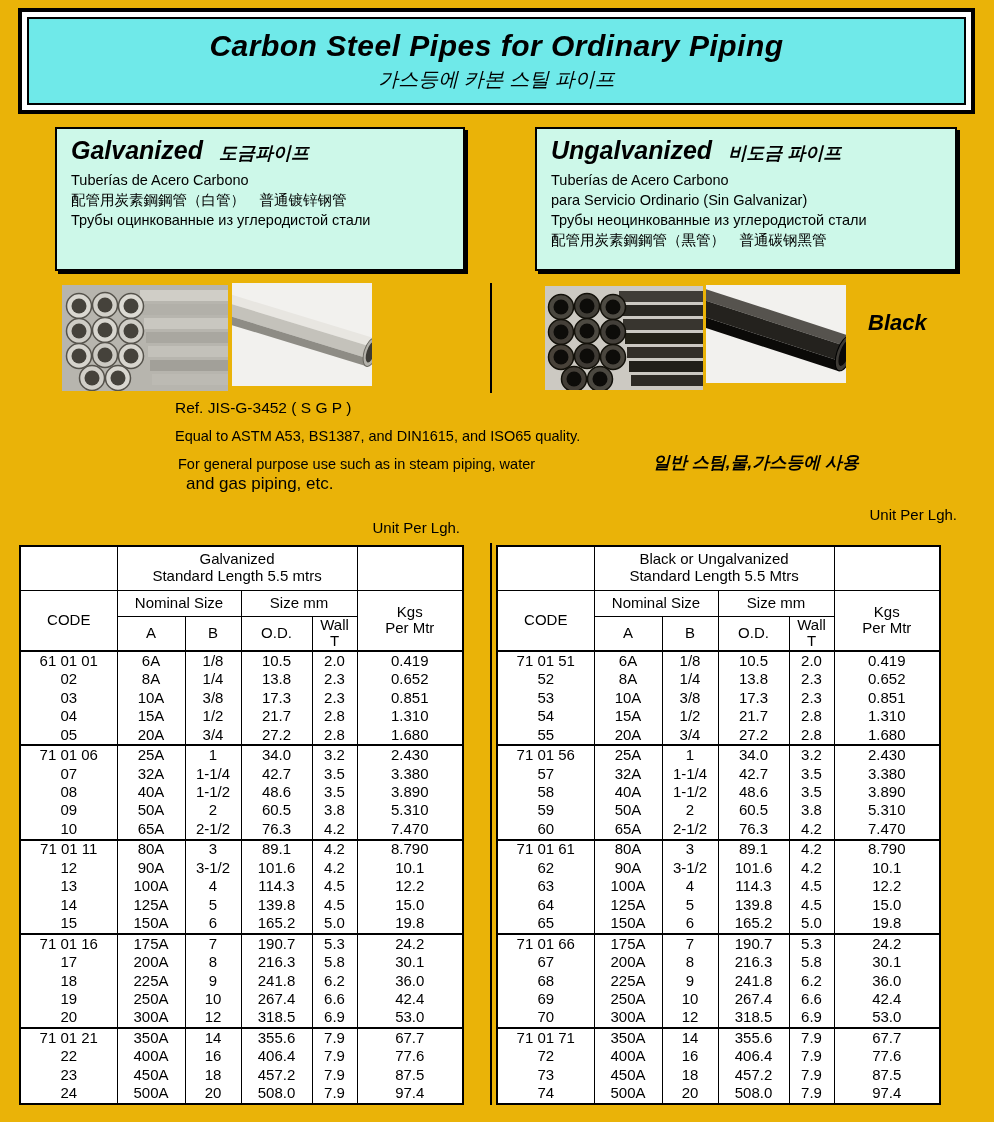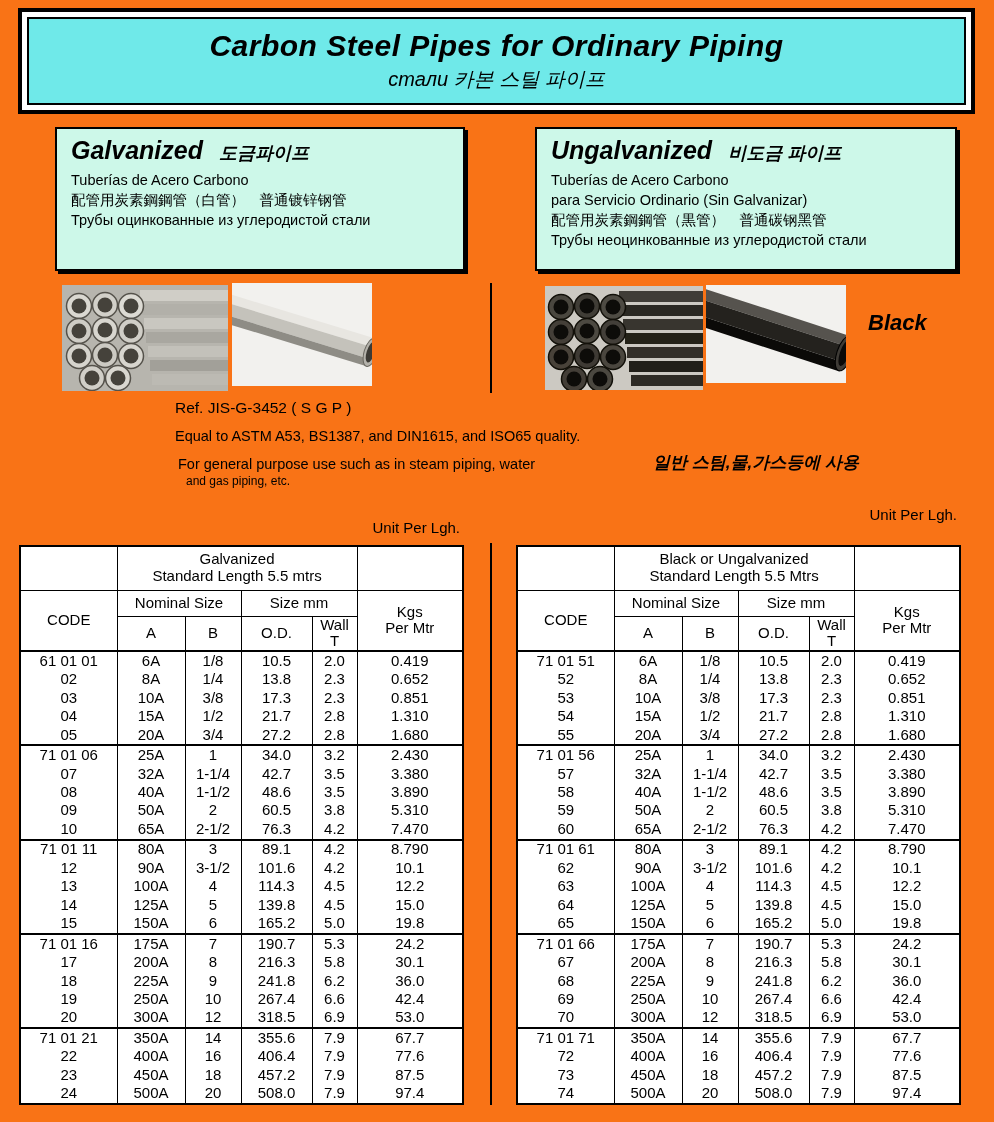--- a/index.html
+++ b/index.html
@@ -1,18 +1,18 @@
 <!DOCTYPE html>
 <html><head>
 <meta charset="utf-8">
 <style>
   * { margin:0; padding:0; box-sizing:border-box; }
   html,body { background:#e8e8e5; }
   body { font-family:"Liberation Sans","DejaVu Sans",sans-serif; color:#000; }
-  .page { position:relative; width:994px; height:1122px; background:#f97316; overflow:hidden; margin:0 auto; }
+  .page { position:relative; width:994px; height:1122px; background:#eab308; overflow:hidden; margin:0 auto; }
   .abs { position:absolute; }
 
   
   .title-frame { left:18px; top:8px; width:957px; height:106px; border:4px solid #000; background:#fff; padding:5px; }
   .title-box { width:100%; height:100%; border:2px solid #000; background:#6fe9e9; display:flex; flex-direction:column; align-items:center; justify-content:center; gap:3px; }
   .title-en { font-size:30px; font-weight:bold; font-style:italic; letter-spacing:.5px; }
   .title-ko { font-size:20px; font-style:italic; }
 
   
   .prod-box { top:127px; height:144px; background:#cdf8e9; border:2px solid #000; box-shadow:3px 3px 0 0 #000; padding:7px 12px 6px 14px; }
@@ -28,31 +28,31 @@
 
   
   .vline { position:absolute; width:2px; background:#000; }
   .vline.v1 { left:490px; top:283px; height:110px; }
   .vline.v2 { left:490px; top:543px; height:562px; }
 
   
   .ref-line   { left:175px; top:399px;  font-size:15.5px; }
   .equal-line { left:175px; top:428px;  font-size:14.5px; }
   .purp-1     { left:178px; top:456px;  font-size:14.5px; }
-  .purp-2     { left:186px; top:474px;  font-size:12px; }
+  .purp-2     { left:186px; top:474px;  font-size:17px; }
   .purp-ko    { left:653px; top:451px;  font-size:17px; font-style:italic; font-weight:bold; }
 
   .unit-label { font-size:15px; text-align:right; }
   .unit-left  { left:350px; top:519px; width:110px; }
   .unit-right { left:850px; top:506px; width:107px; }
 
   
   .pipe-table { position:absolute; top:545px; height:560px; width:443px; border-collapse:collapse; background:#fff; table-layout:fixed; font-size:15px; }
   #table-galv  { left:19px; }
-  #table-black { left:516px; }
+  #table-black { left:496px; }
   .pipe-table th, .pipe-table td { border:1px solid #000; padding:0; text-align:center; vertical-align:middle; font-weight:normal; line-height:1.12; }
   .pipe-table { border:2px solid #000; }
   .pipe-table thead { border-bottom:2px solid #000; }
   .pipe-table tbody td { border-top:none; border-bottom:none; font-size:15px; }
   .pipe-table tbody.row-group { border-top:2px solid #000; }
   .pipe-table tr.h1 th { height:44px; }
   .pipe-table tr.h2 th { height:26px; font-size:15px; }
   .pipe-table tr.h3 th { height:34px; font-size:15px; }
   .tbl-title { font-weight:bold; line-height:1.3; font-size:15px; }
   .code-col { text-align:right; padding-right:8px; }
@@ -60,41 +60,41 @@
   col.w-od { width:71px; } col.w-wall { width:45px; } col.w-kgs { width:106px; }
 </style>
 </head>
 <body>
 
 <div class="page">
 
   <div class="abs title-frame">
     <div class="title-box">
       <div class="title-en">Carbon Steel Pipes for Ordinary Piping</div>
-      <div class="title-ko">стали 카본 스틸 파이프</div>
+      <div class="title-ko">가스등에 카본 스틸 파이프</div>
     </div>
   </div>
 
   <div class="abs prod-box pb-left">
     <div class="prod-title">
       <span>Galvanized</span><span class="ko">도금파이프</span>
     </div>
     <div class="prod-line">Tuberías de Acero Carbono</div>
     <div class="prod-line">配管用炭素鋼鋼管（白管）　普通镀锌钢管</div>
     <div class="prod-line">Трубы оцинкованные из углеродистой стали</div>
   </div>
 
   <div class="abs prod-box pb-right">
     <div class="prod-title">
       <span>Ungalvanized</span><span class="ko">비도금 파이프</span>
     </div>
     <div class="prod-line">Tuberías de Acero Carbono</div>
     <div class="prod-line">para Servicio Ordinario (Sin Galvanizar)</div>
+    <div class="prod-line">Трубы неоцинкованные из углеродистой стали</div>
     <div class="prod-line">配管用炭素鋼鋼管（黒管）　普通碳钢黑管</div>
-    <div class="prod-line">Трубы неоцинкованные из углеродистой стали</div>
   </div>
 
   <div class="abs photo" style="left:62px; top:285px; width:166px; height:106px;">
     <svg width="166" height="106" viewBox="0 0 166 106">
       <rect width="166" height="106" fill="#b7b5ae"></rect>
       <rect x="78" y="5" width="88" height="11" fill="#d0cec7"></rect>
       <rect x="80" y="19" width="86" height="11" fill="#b2b0a9"></rect>
       <rect x="82" y="33" width="84" height="11" fill="#c9c7c0"></rect>
       <rect x="84" y="47" width="82" height="11" fill="#a9a7a0"></rect>
       <rect x="86" y="61" width="80" height="11" fill="#c3c1ba"></rect>

